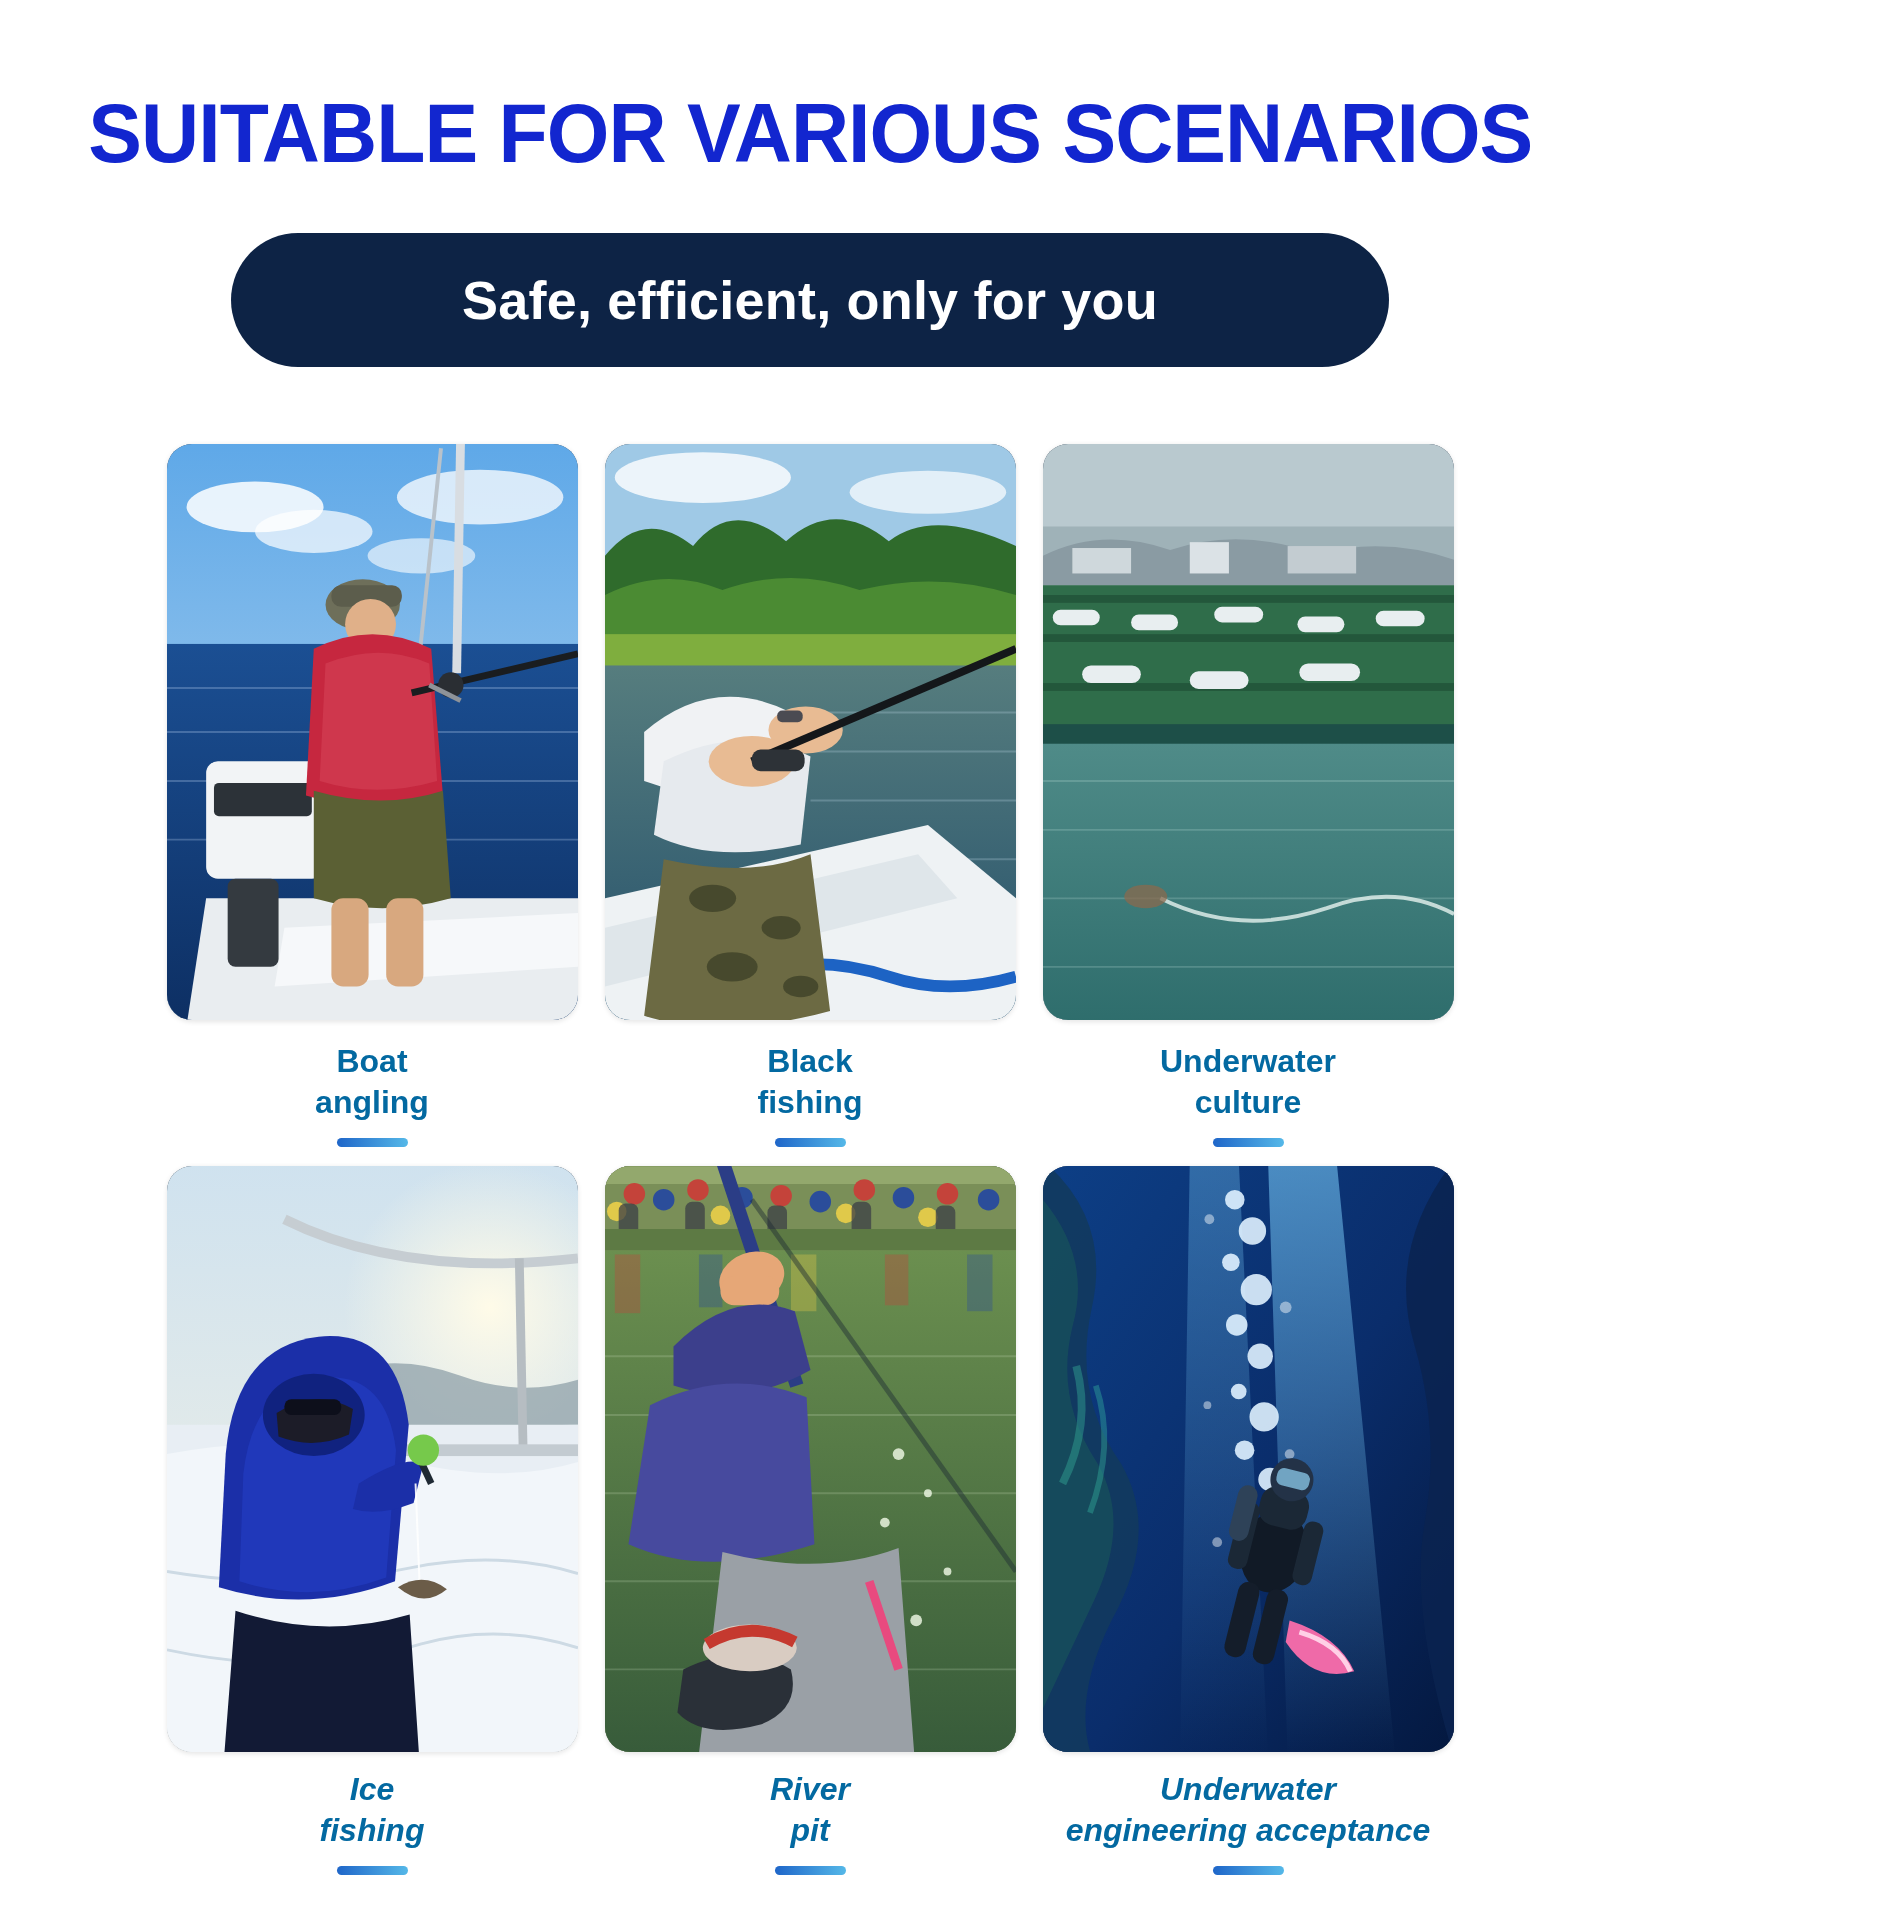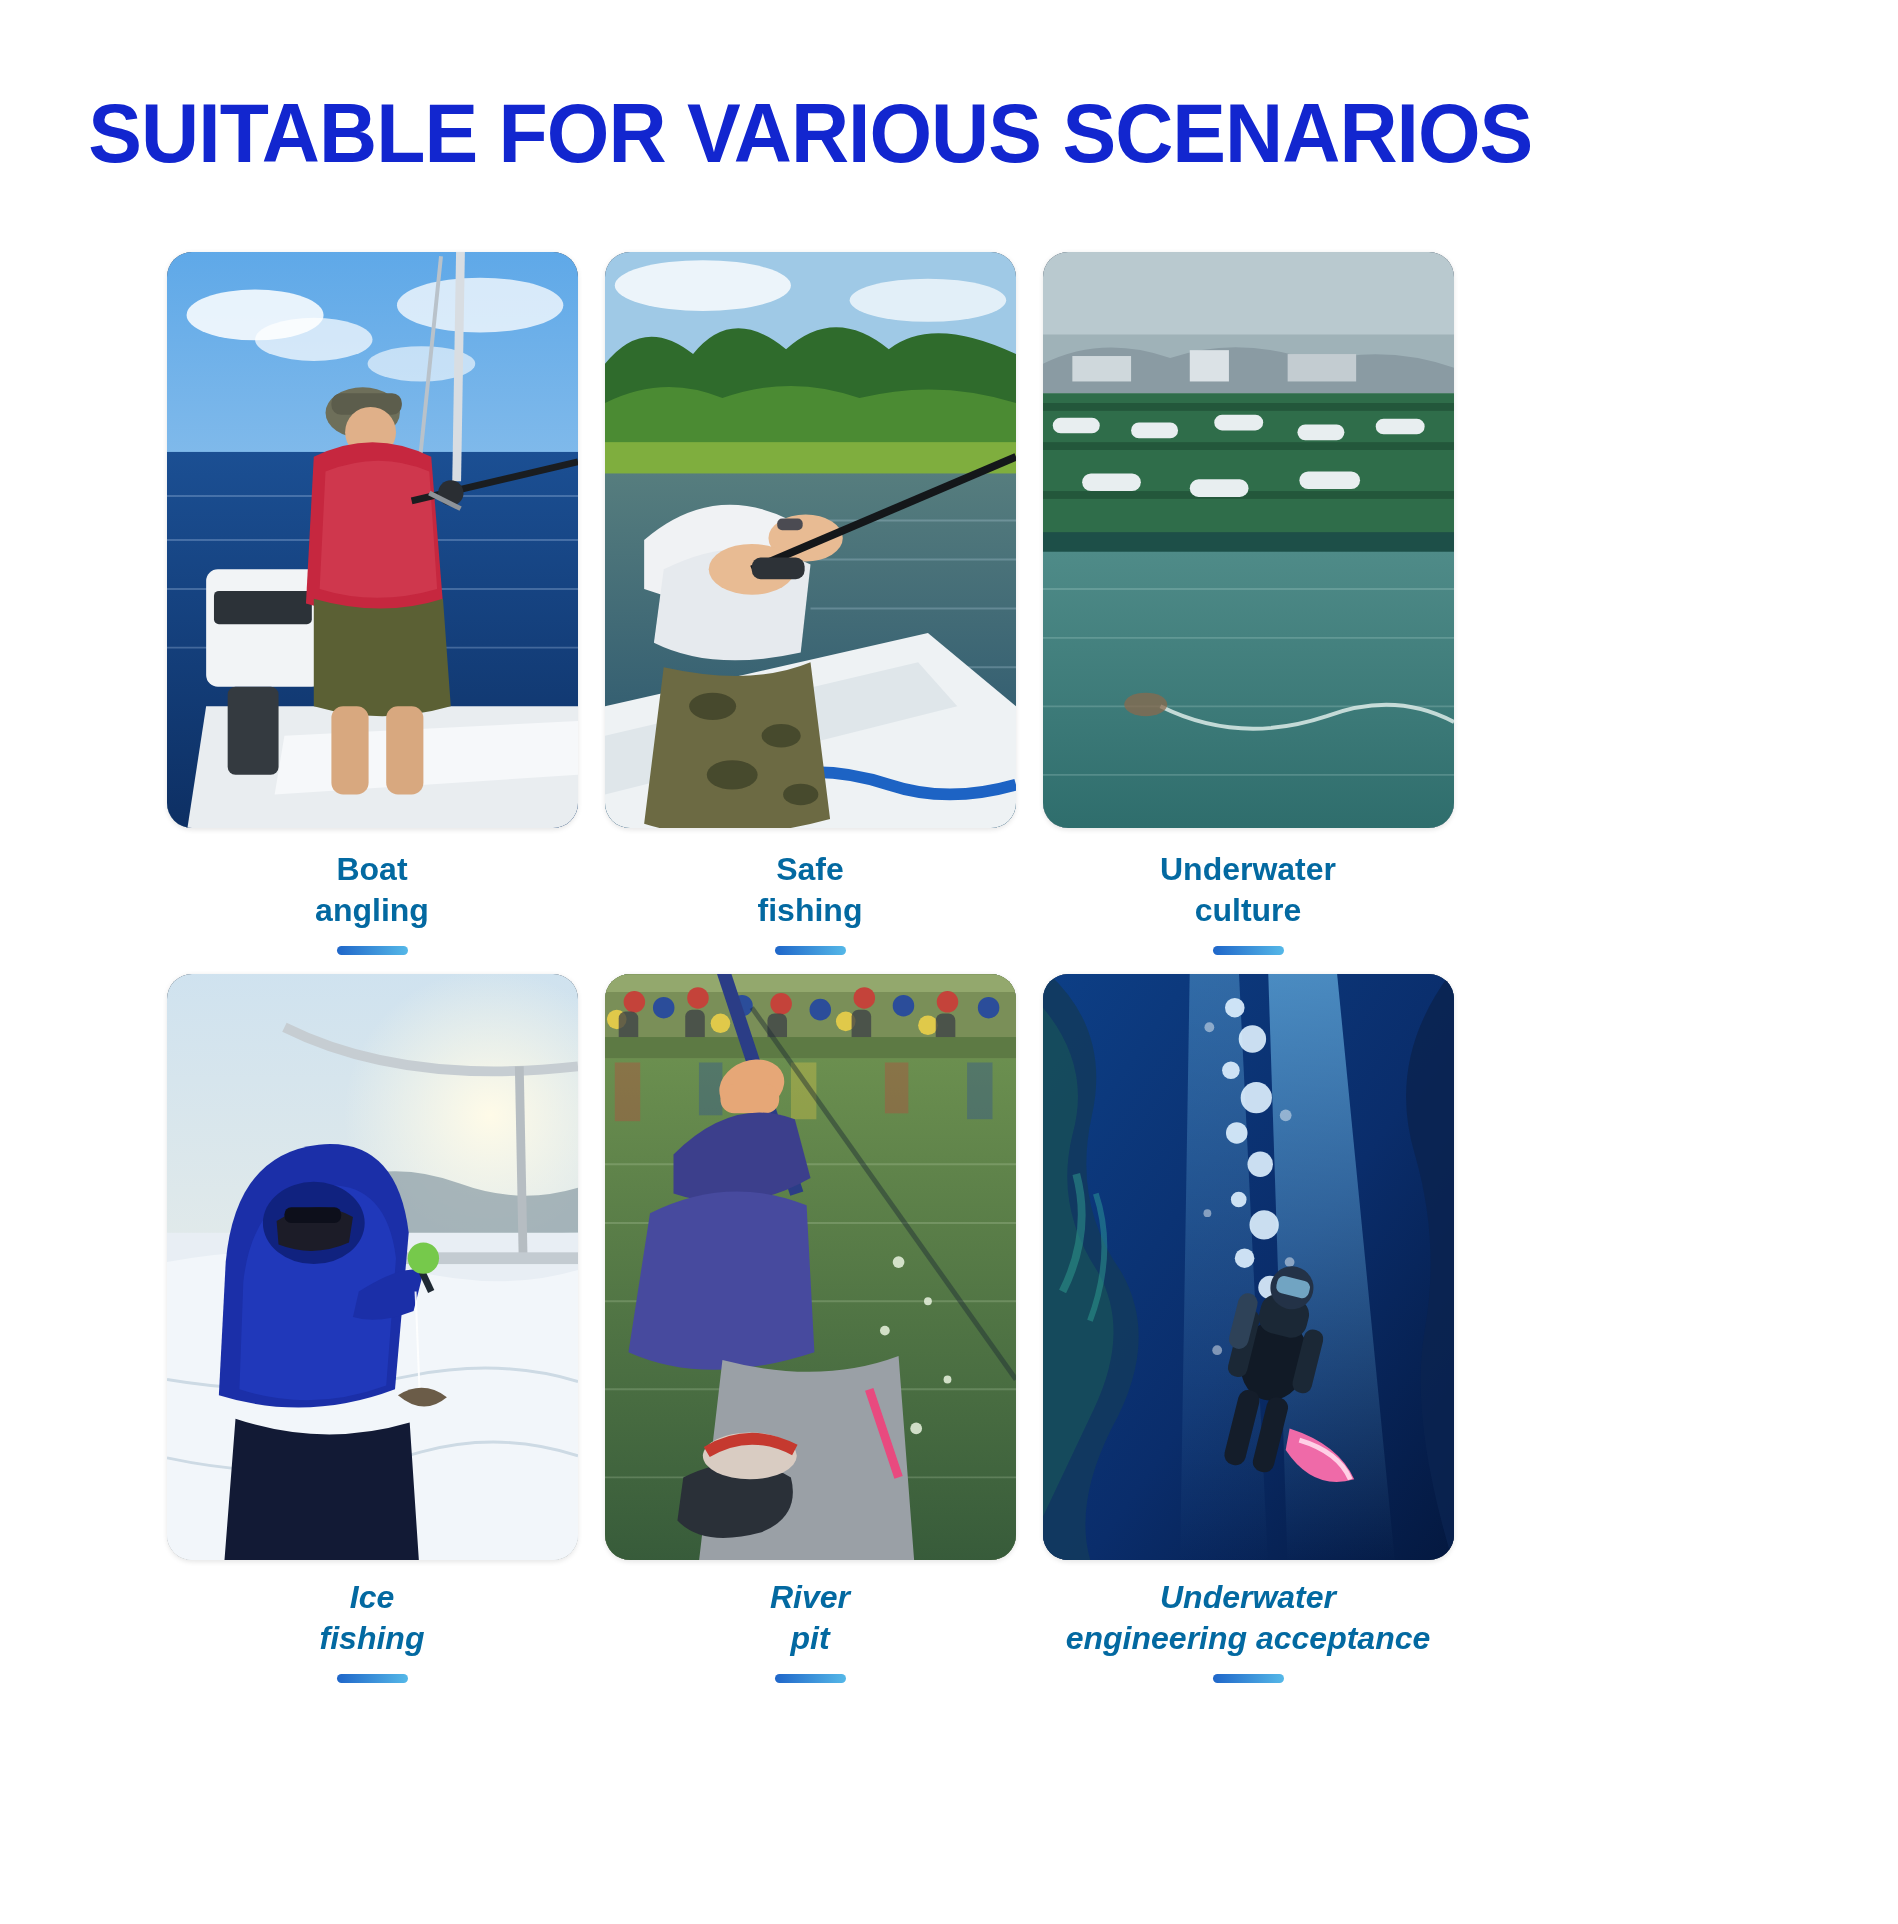--- a/index.html
+++ b/index.html
@@ -94,20 +94,23 @@
   .row2 .thumb { height: 586px; }
   .row2 .caption { margin-top: 17.3px; font-style: italic; }
 </style>
 </head>
 <body>
 
 <div class="page">
 
   <div class="headline">SUITABLE FOR VARIOUS SCENARIOS</div>
 
+  <div class="subtitle-pill">
+    <span>Safe, efficient, only for you</span>
+  </div>
 
   <div class="grid">
 
     <div class="cell">
       <div class="thumb">
         <svg viewBox="0 0 420 600" preserveAspectRatio="xMidYMid slice">
           <defs>
             <linearGradient id="sky1" x1="0" y1="0" x2="0" y2="1">
               <stop offset="0%" stop-color="#5ea8e8"></stop>
                 <stop offset="100%" stop-color="#bcd9ef"></stop>
@@ -199,21 +202,21 @@
             <ellipse cx="110" cy="470" rx="24" ry="14"></ellipse>
               <ellipse cx="180" cy="500" rx="20" ry="12"></ellipse>
             <ellipse cx="130" cy="540" rx="26" ry="15"></ellipse>
               <ellipse cx="200" cy="560" rx="18" ry="11"></ellipse>
           </g>
 
           <path d="M150 330 L420 215" stroke="#14171a" stroke-width="8" fill="none"></path>
           <rect x="150" y="318" width="54" height="22" rx="9" fill="#2d3237"></rect>
         </svg>
       </div>
-      <div class="caption">Safe
+      <div class="caption">Black
 fishing</div>
       <div class="underline"></div>
     </div>
 
     <div class="cell">
       <div class="thumb">
         <svg viewBox="0 0 420 600" preserveAspectRatio="xMidYMid slice">
           <defs>
             <linearGradient id="seagreen" x1="0" y1="0" x2="0" y2="1">
               <stop offset="0%" stop-color="#4f8b88"></stop>

